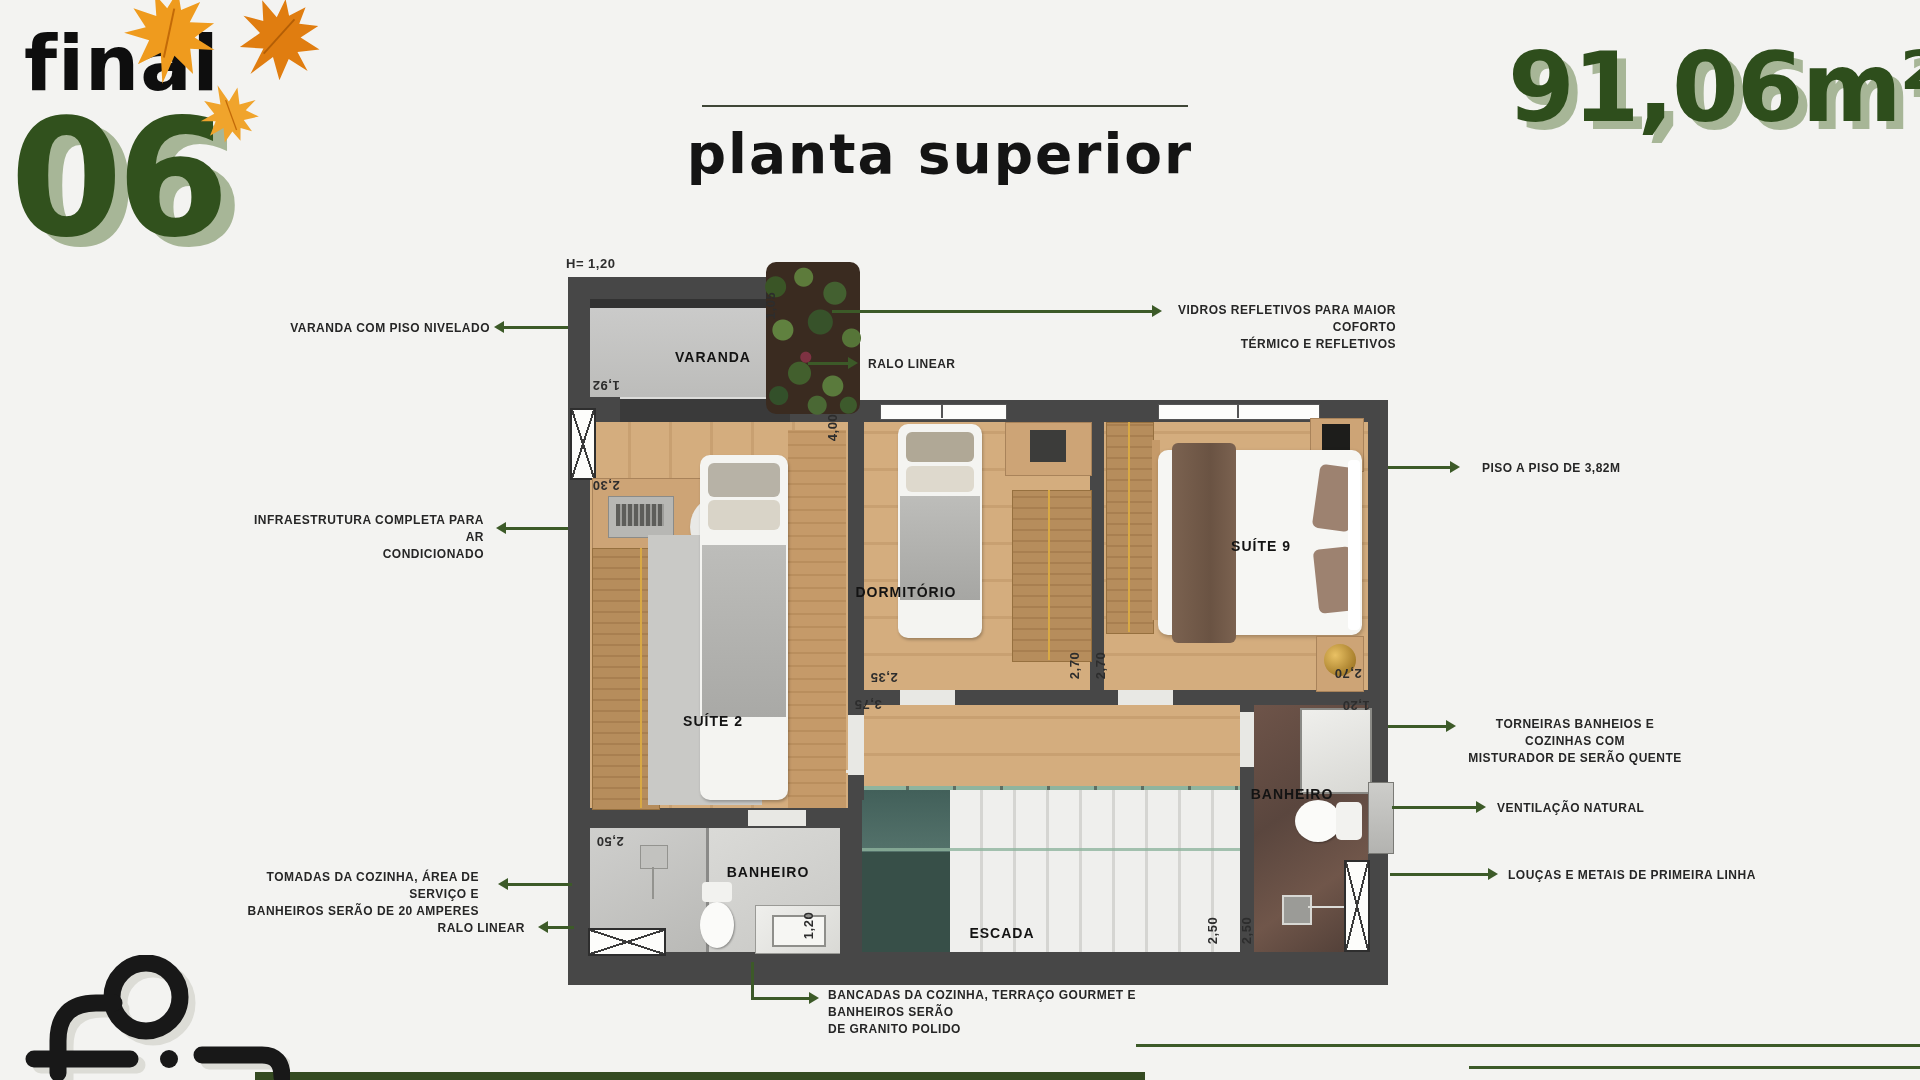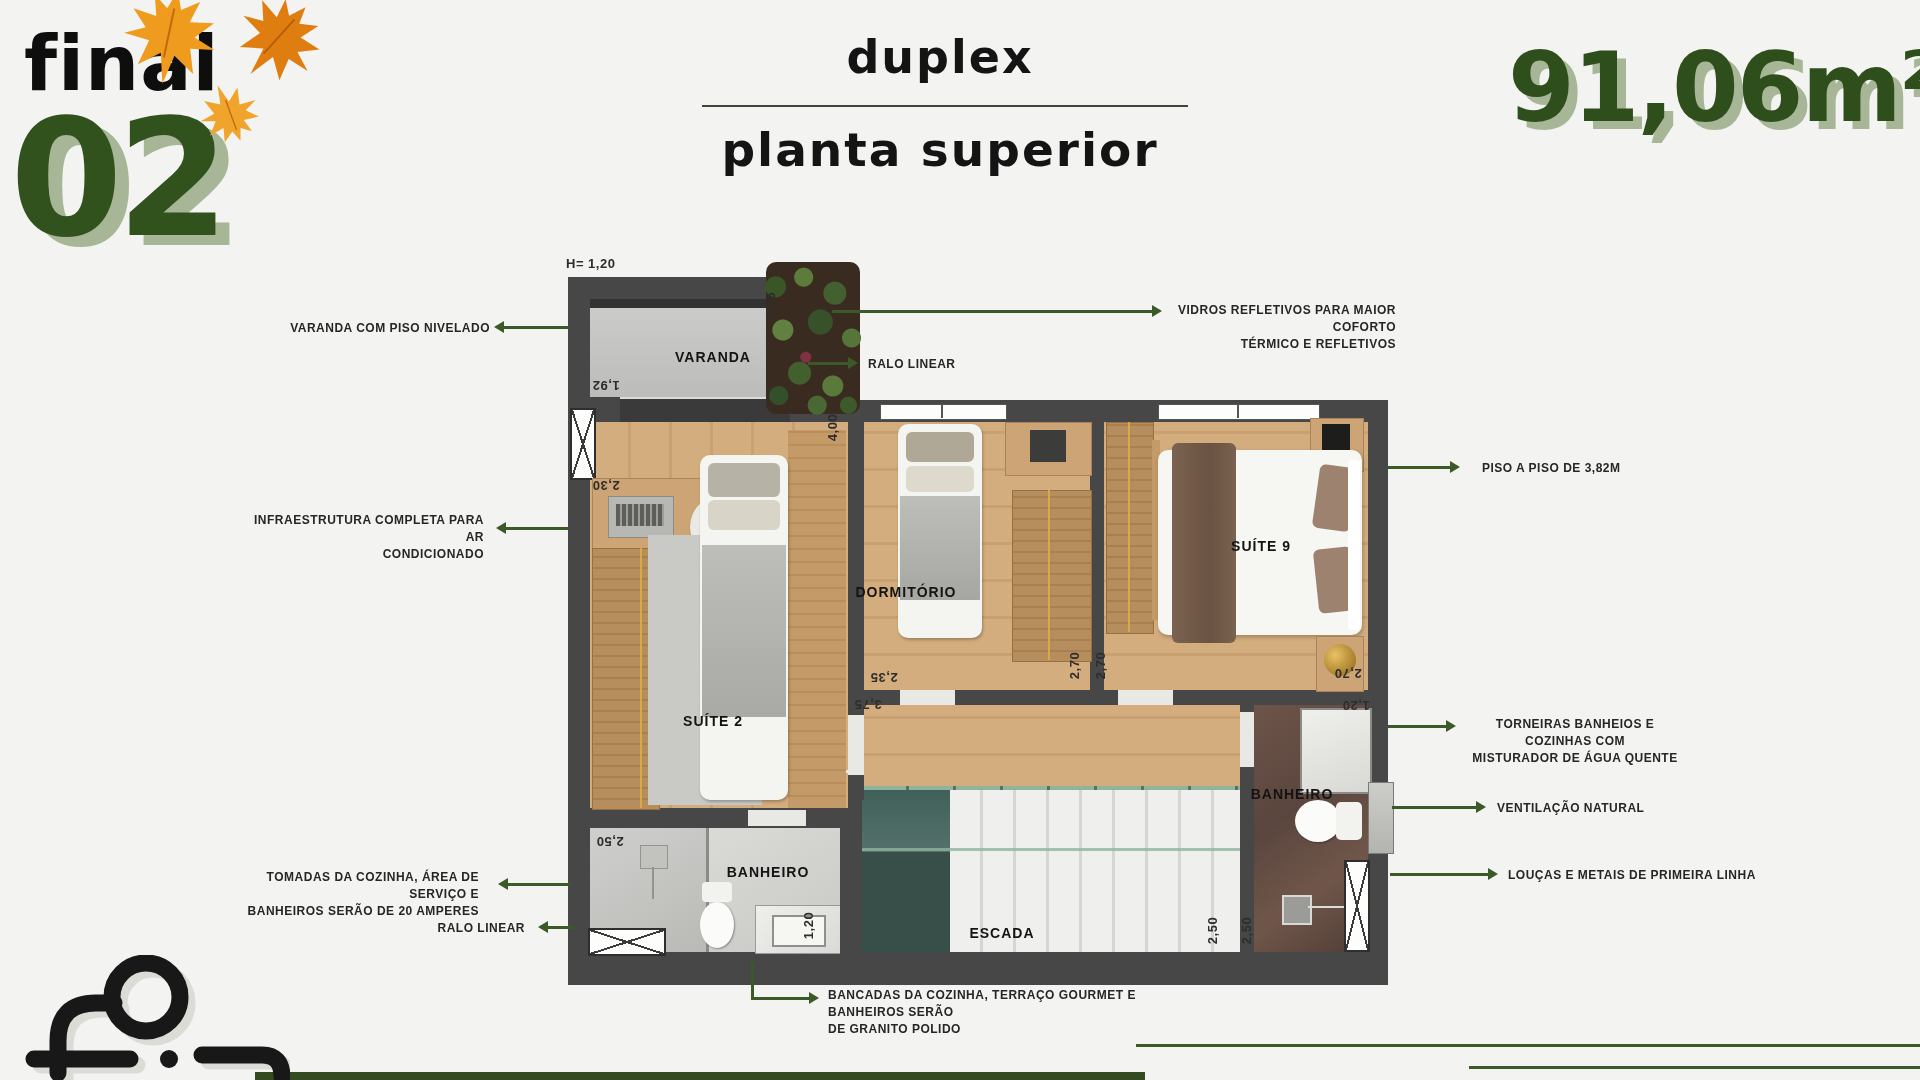--- a/index.html
+++ b/index.html
@@ -8,21 +8,21 @@
   .abs{position:absolute;}
   
   .brand-final{left:24px;top:26px;font-family:"DejaVu Sans",sans-serif;font-size:76px;font-weight:700;
                color:#0e0e0e;letter-spacing:1px;line-height:1;}
   .brand-num{left:10px;top:98px;font-family:"DejaVu Sans",sans-serif;font-size:162px;font-weight:800;
              color:#31511d;letter-spacing:-6px;line-height:1;text-shadow:14px 10px 0 #a7b697;}
   .title{left:700px;top:30px;width:480px;text-align:center;font-family:"DejaVu Sans",sans-serif;
          font-size:46px;font-weight:700;letter-spacing:2px;color:#141414;}
   .title-rule{left:702px;top:105px;width:486px;height:2px;background:#3f4637;}
   .subtitle{left:640px;top:122px;width:600px;text-align:center;font-family:"DejaVu Sans",sans-serif;
-            font-size:47px;font-weight:700;letter-spacing:2px;color:#141414;}
+            font-size:55px;font-weight:700;letter-spacing:2px;color:#141414;}
   .area{left:1508px;top:40px;font-family:"DejaVu Sans",sans-serif;font-size:96px;font-weight:800;
         color:#2e4e1c;letter-spacing:-2px;line-height:1;text-shadow:9px 8px 0 #a7b697;}
   
   .wall{background:#474747;}
   .wood{background:repeating-linear-gradient(90deg,#d4ad7e 0 38px,#c8a071 38px 41px);}
   .wood-h{background:repeating-linear-gradient(0deg,#d4ad7e 0 34px,#c8a071 34px 37px);}
   .wood-panel{background:repeating-linear-gradient(0deg,#c59a69 0 11px,#b98e5d 11px 13px);}
   .slats{background:repeating-linear-gradient(0deg,#b68d5c 0 9px,#a87f50 9px 11px);}
   .dim{font-size:13px;font-weight:700;color:#2d2d2d;letter-spacing:.5px;width:40px;text-align:center;}
   .r180{transform:rotate(180deg);}
@@ -45,36 +45,35 @@
        border-left:10px solid #3c5a28;}
   .grule{background:#3c5a28;height:3px;}
   .footer-bar{background:#344a21;}
 </style>
 </head>
 <body>
 
 <div class="canvas">
 
   <div class="abs brand-final">final</div>
-  <div class="abs brand-num">02</div>
+  <div class="abs brand-num">06</div>
 
   <svg class="abs" style="left:118px;top:-12px;width:100px;height:100px;transform:rotate(12deg);" viewBox="0 0 100 100">
     <path d="M50 2 L57 20 L74 8 L68 30 L92 26 L76 44 L98 52 L74 56 L82 80 L60 66 L54 96 L46 66 L26 82 L32 56 L6 54 L26 44 L10 28 L34 31 L28 10 L43 21 Z" fill="#ef9b1e"></path>
     <path d="M50 20 L50 70" stroke="#c26a08" stroke-width="2"></path>
   </svg>
   <svg class="abs" style="left:230px;top:-6px;width:92px;height:92px;transform:rotate(42deg);" viewBox="0 0 100 100">
     <path d="M50 2 L57 20 L74 8 L68 30 L92 26 L76 44 L98 52 L74 56 L82 80 L60 66 L54 96 L46 66 L26 82 L32 56 L6 54 L26 44 L10 28 L34 31 L28 10 L43 21 Z" fill="#e07d10"></path>
     <path d="M50 20 L50 70" stroke="#b35e06" stroke-width="2"></path>
   </svg>
   <svg class="abs" style="left:198px;top:80px;width:64px;height:64px;transform:rotate(160deg);" viewBox="0 0 100 100">
     <path d="M50 2 L57 20 L74 8 L68 30 L92 26 L76 44 L98 52 L74 56 L82 80 L60 66 L54 96 L46 66 L26 82 L32 56 L6 54 L26 44 L10 28 L34 31 L28 10 L43 21 Z" fill="#f0a42c"></path>
     <path d="M50 20 L50 70" stroke="#c26a08" stroke-width="2"></path>
   </svg>
 
-  <div class="abs title">duplex</div>
   <div class="abs title-rule"></div>
   <div class="abs subtitle">planta superior</div>
   <div class="abs area">91,06m²</div>
 
   <div class="abs wall" style="left:568px;top:277px;width:290px;height:145px;"></div>
   <div class="abs wall" style="left:568px;top:400px;width:820px;height:585px;"></div>
 
   <div class="abs dim" style="left:566px;top:256px;width:70px;text-align:left;">H= 1,20</div>
 
   <div class="abs" style="left:590px;top:299px;width:232px;height:98px;background:linear-gradient(180deg,#cccccb,#bcbcba);"></div>
@@ -230,21 +229,21 @@
   <div class="abs ahl" style="left:496px;top:522px;"></div>
 
   <div class="abs aline" style="left:1388px;top:466px;width:64px;"></div>
   <div class="abs ahr" style="left:1450px;top:461px;"></div>
   <div class="abs co" style="left:1482px;top:460px;width:280px;">PISO A  PISO DE 3,82M</div>
 
   <div class="abs aline" style="left:1388px;top:725px;width:60px;"></div>
   <div class="abs ahr" style="left:1446px;top:720px;"></div>
   <div class="abs co tc" style="left:1462px;top:716px;width:226px;">
     <span>TORNEIRAS BANHEIOS E COZINHAS COM</span><br>
-    <span>MISTURADOR DE ÁGUA QUENTE</span>
+    <span>MISTURADOR DE SERÃO QUENTE</span>
   </div>
 
   <div class="abs aline" style="left:1392px;top:806px;width:86px;"></div>
   <div class="abs ahr" style="left:1476px;top:801px;"></div>
   <div class="abs co" style="left:1497px;top:800px;width:240px;">VENTILAÇÃO NATURAL</div>
 
   <div class="abs aline" style="left:1390px;top:873px;width:100px;"></div>
   <div class="abs ahr" style="left:1488px;top:868px;"></div>
   <div class="abs co" style="left:1508px;top:867px;width:260px;">LOUÇAS E METAIS DE PRIMEIRA LINHA</div>
 

